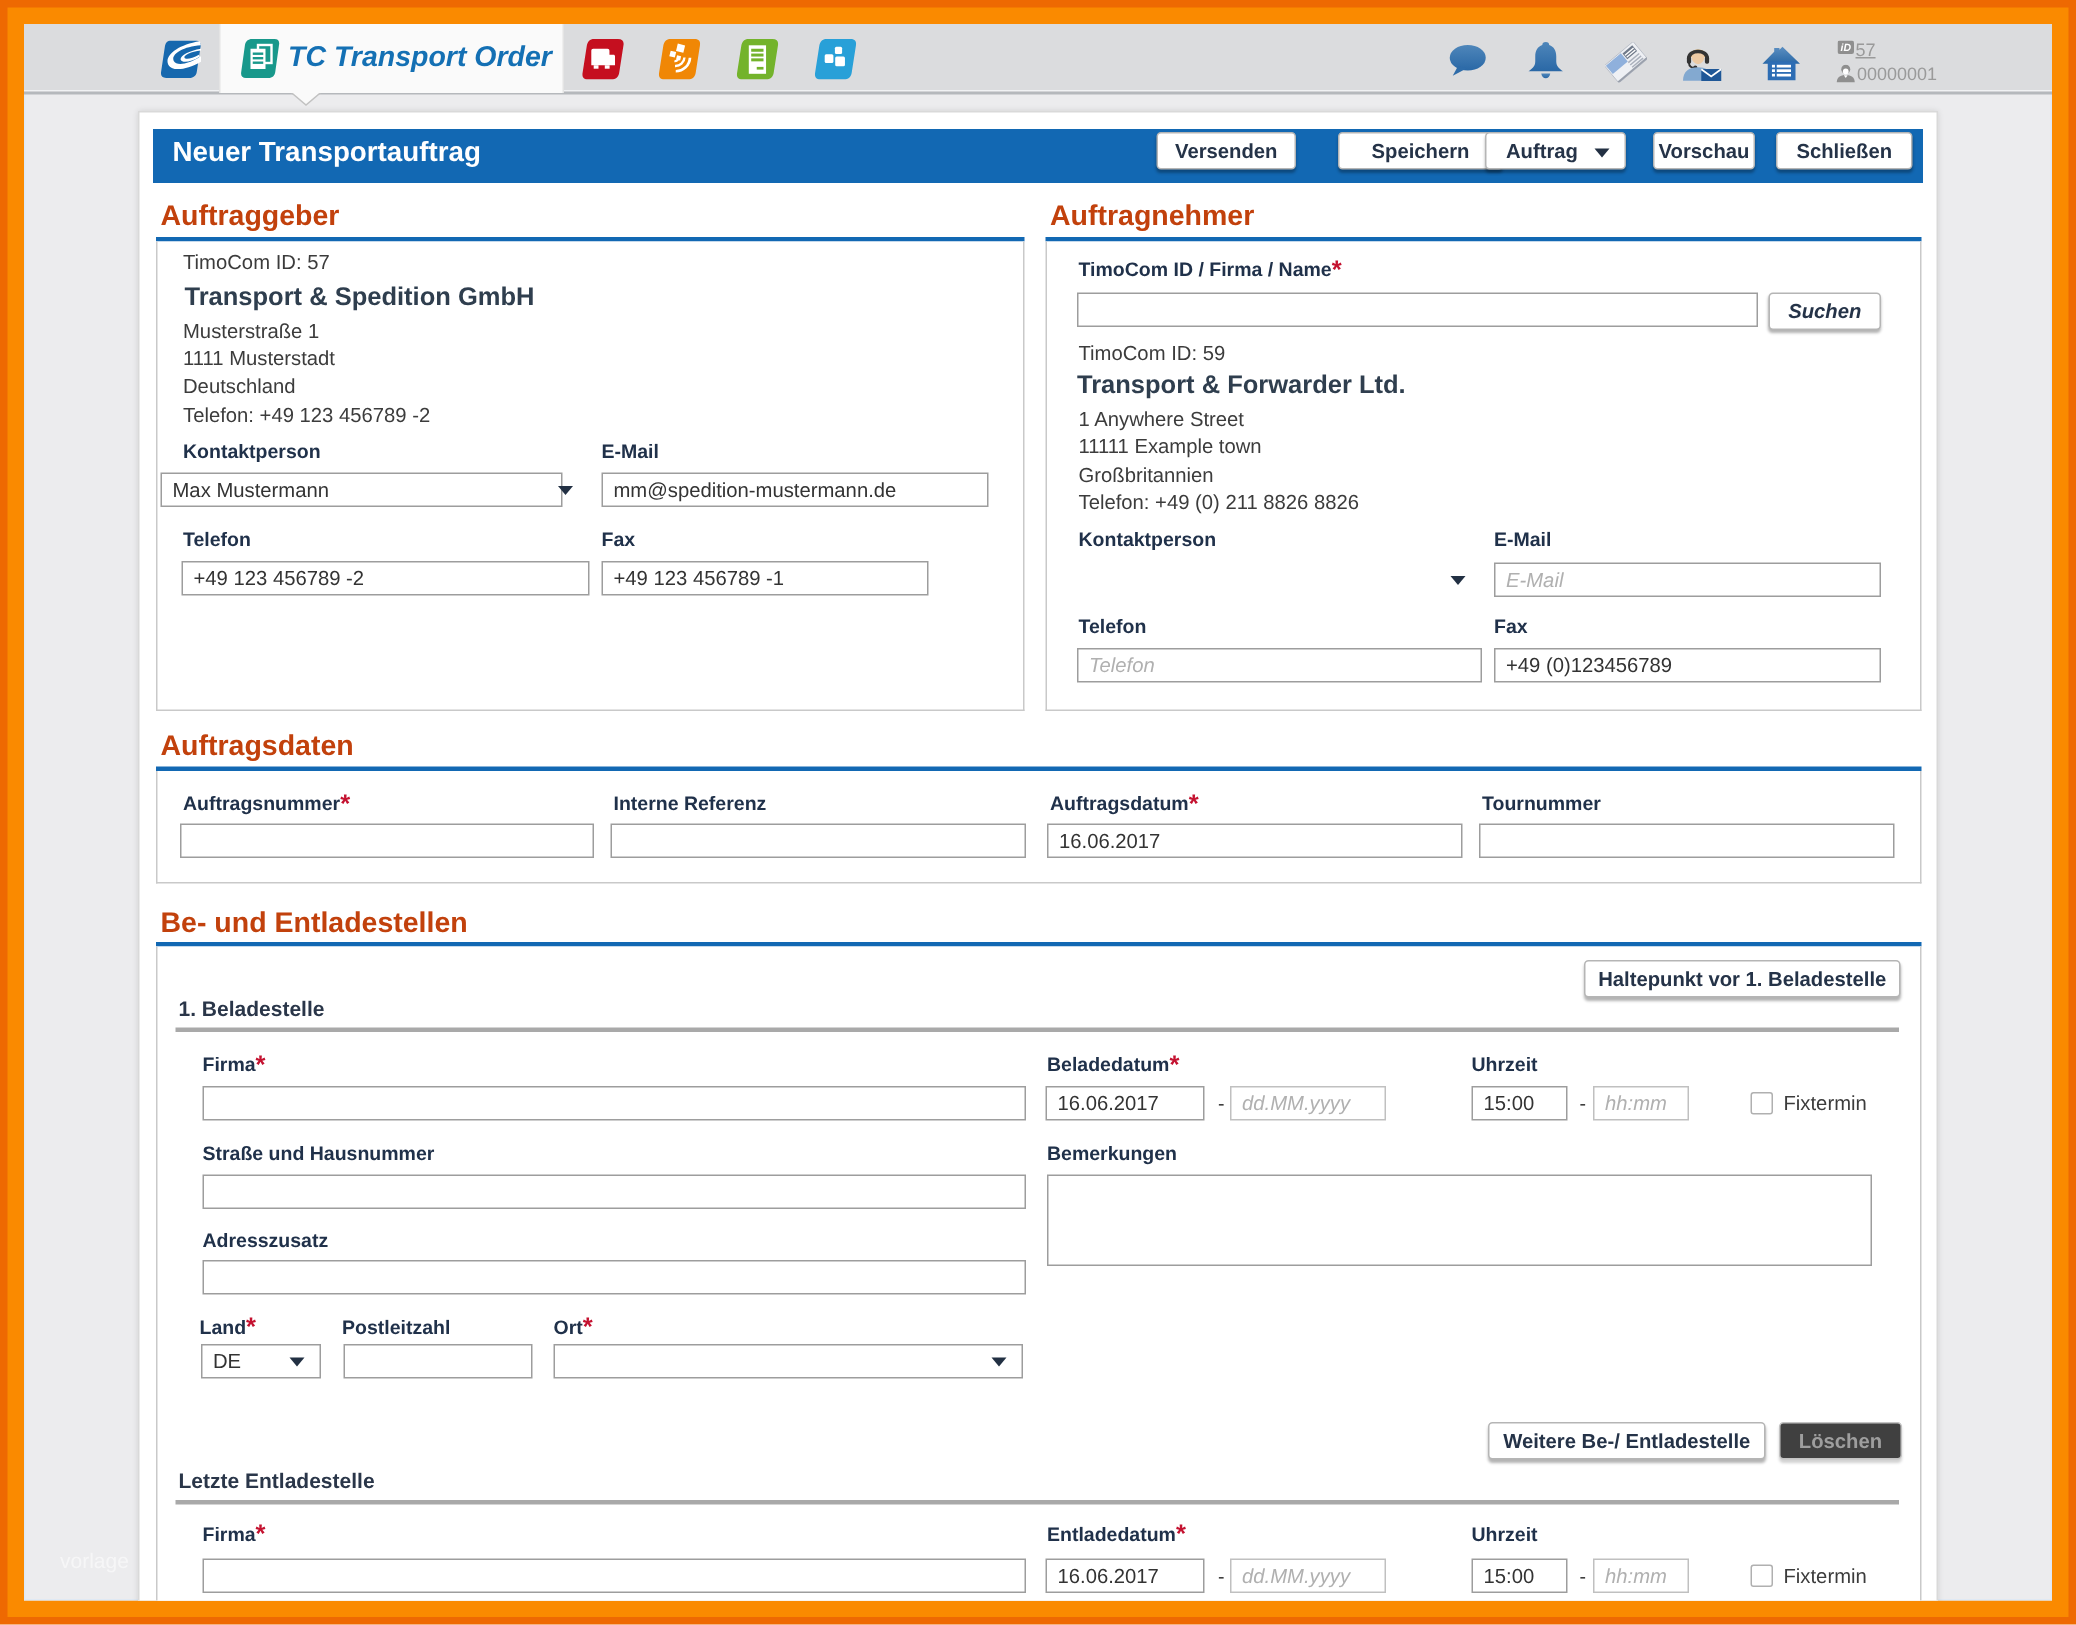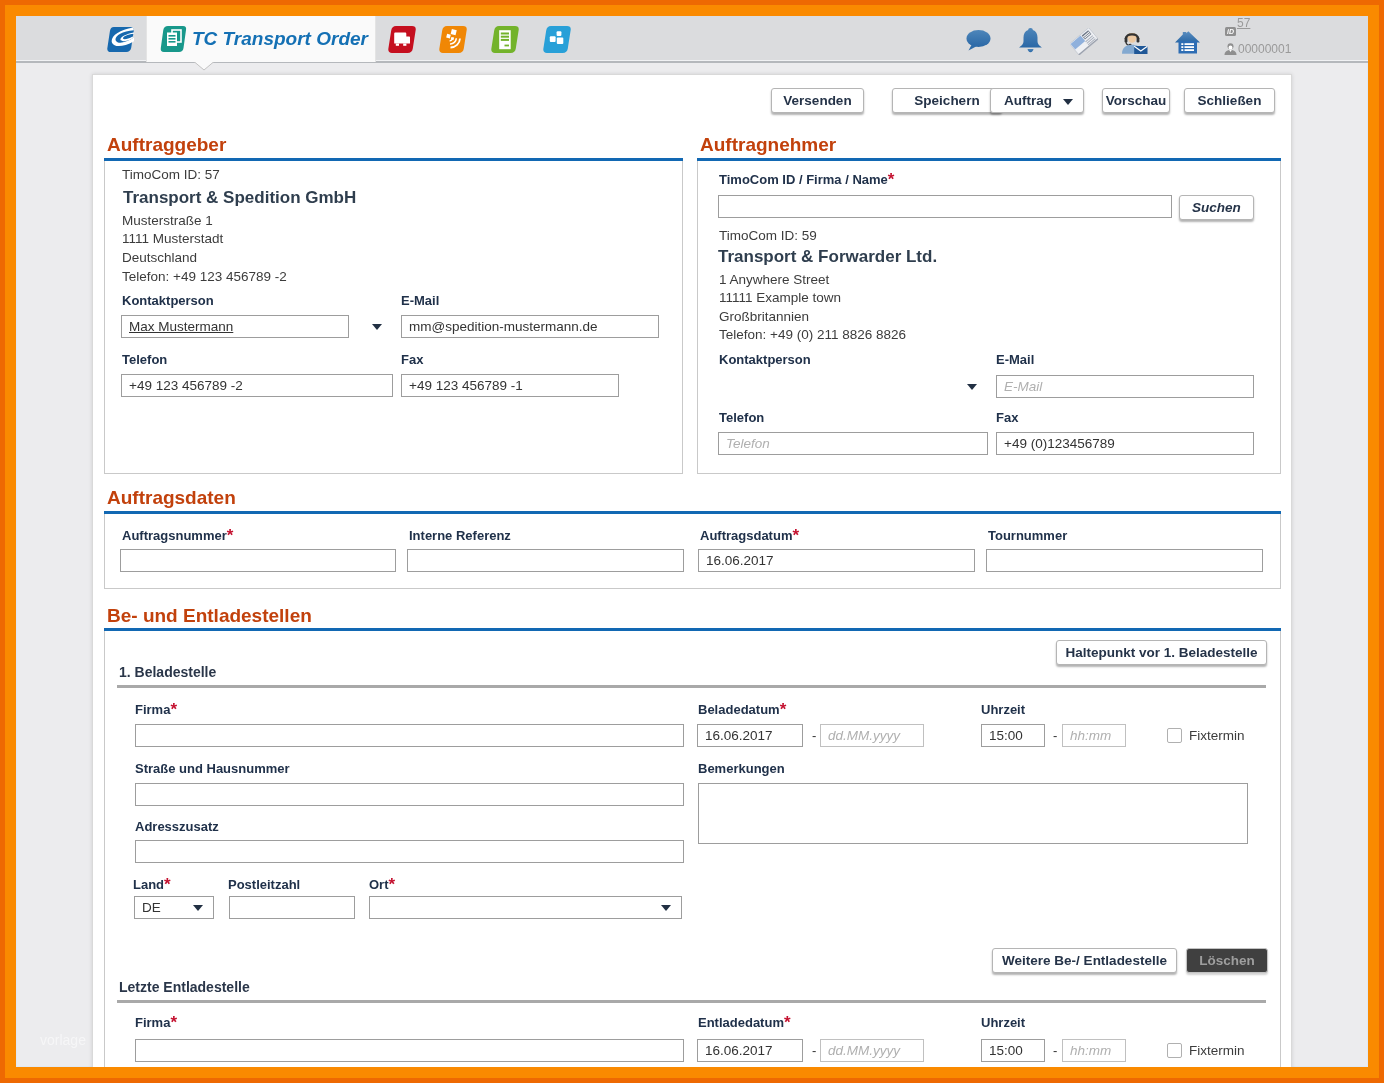--- a/index.html
+++ b/index.html
@@ -155,50 +155,53 @@
     <rect x="7.3" y="17.2" width="2" height="1.8" fill="#fff"></rect>
     <rect x="10.5" y="17.2" width="9.5" height="1.8" fill="#fff"></rect>
     <rect x="7.3" y="20.2" width="2" height="1.8" fill="#fff"></rect>
     <rect x="10.5" y="20.2" width="9.5" height="1.8" fill="#fff"></rect>
   </svg>
 
   <svg class="abs" style="left:1209px; top:11px;" width="11" height="9" viewBox="0 0 11 9">
     <rect x="0" y="0" width="11" height="9" rx="1.5" fill="#8f8f8f"></rect>
     <text x="5.5" y="7" font-family="Liberation Sans" font-size="7" font-weight="bold" font-style="italic" fill="#fff" text-anchor="middle">iD</text>
   </svg>
-  <div class="ritext" style="left:1221px; top:0;text-decoration:underline;">57</div>
+  <div class="ritext" style="left:1221px; top:10px;text-decoration:underline;">57</div>
   <svg class="abs" style="left:1208px; top:27px;" width="13" height="12" viewBox="0 0 13 12">
     <circle cx="6.5" cy="3.2" r="3" fill="#8f8f8f"></circle>
     <ellipse cx="6.5" cy="4.6" rx="1.9" ry="2" fill="#fff"></ellipse>
     <path d="M0.5 12 C0.5 8.5 3 7 6.5 7 C10 7 12.5 8.5 12.5 12 Z" fill="#8f8f8f"></path>
     <path d="M5.2 7.1 L6.5 9 L7.8 7.1 Z" fill="#fff"></path>
   </svg>
   <div class="ritext" style="left:1222px; top:26px;">00000001</div>
 
   <div class="wm">vorlage</div>
   <div class="card"></div>
+  <div class="titlebar">
+      <div class="t">Neuer Transportauftrag</div>
+    </div>
   <div class="btn" style="left:755px; top:72px; width:93px;">Versenden</div>
   <div class="btn" style="left:876px; top:72px; width:110px;">Speichern</div>
   <div class="btn" style="left:974px; top:72px; width:94px; padding-right:18px;">Auftrag</div>
   <div class="tri" style="left:1047px; top:83px;"></div>
   <div class="btn" style="left:1073px; top:72px; width:68px;margin-left:13px;">Vorschau</div>
   <div class="btn" style="left:1168px; top:72px; width:91px;">Schließen</div>
 
   <div class="sechead" style="left:91px; top:118px;">Auftraggeber</div>
   <div class="blueline" style="left:88px; top:142px; width:579px;"></div>
   <div class="panel" style="left:88px; top:145px; width:579px; height:313px;"></div>
   <div class="txt" style="left:106px; top:151px;">TimoCom ID: 57</div>
   <div class="co" style="left:107px; top:172px;">Transport &amp; Spedition GmbH</div>
   <div class="txt" style="left:106px; top:197px;">Musterstraße 1</div>
   <div class="txt" style="left:106px; top:215px;">1111 Musterstadt</div>
   <div class="txt" style="left:106px; top:234px;">Deutschland</div>
   <div class="txt" style="left:106px; top:253px;">Telefon: +49 123 456789 -2</div>
   <div class="lbl" style="left:106px; top:277px;">Kontaktperson</div>
   <div class="lbl" style="left:385px; top:277px;">E-Mail</div>
-  <div class="inp" style="left:105px; top:299px; width:228px;text-decoration:underline;">Max Mustermann</div>
+  <div class="inp" style="left:91px; top:299px; width:268px;">Max Mustermann</div>
   <div class="tri" style="left:356px; top:308px;"></div>
   <div class="inp" style="left:385px; top:299px; width:258px;">mm@spedition-mustermann.de</div>
   <div class="lbl" style="left:106px; top:336px;">Telefon</div>
   <div class="lbl" style="left:385px; top:336px;">Fax</div>
   <div class="inp" style="left:105px; top:358px; width:272px;">+49 123 456789 -2</div>
   <div class="inp" style="left:385px; top:358px; width:218px;">+49 123 456789 -1</div>
 
   <div class="sechead" style="left:684px; top:118px;">Auftragnehmer</div>
   <div class="blueline" style="left:681px; top:142px; width:584px;"></div>
   <div class="panel" style="left:681px; top:145px; width:584px; height:313px;"></div>

